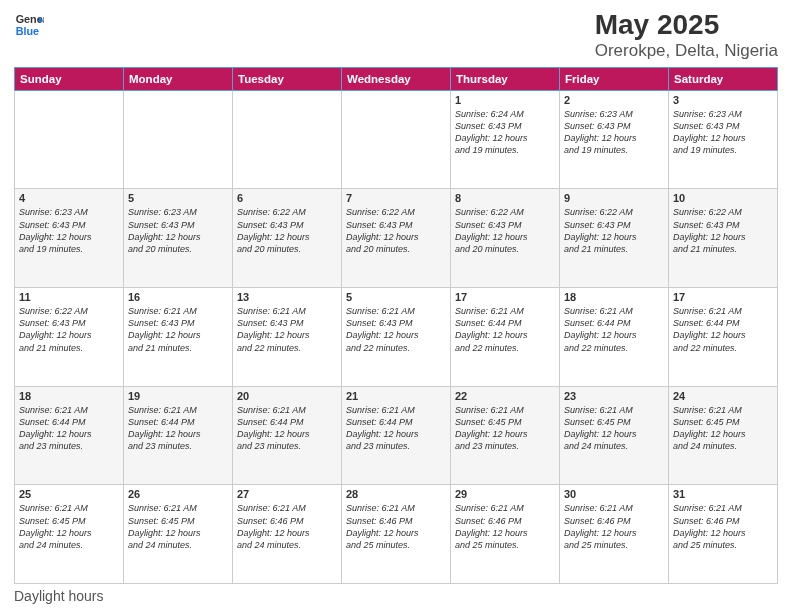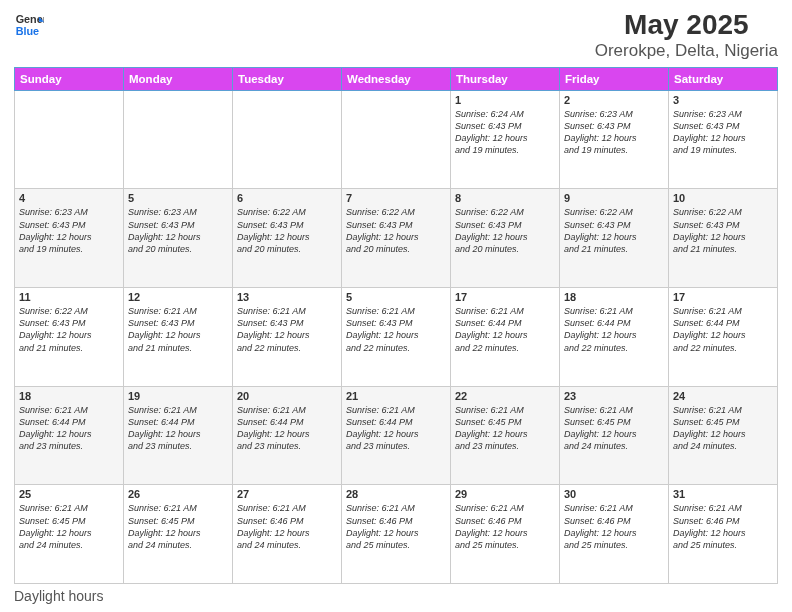--- a/index.html
+++ b/index.html
@@ -26,41 +26,41 @@
     .logo {
       display: flex;
       align-items: center;
       gap: 4px;
     }
     .logo-icon {
       width: 30px;
       height: 30px;
     }
     .title-block {
-      text-align: center;
+      text-align: left;
     }
     .month-title {
       font-size: 28px;
       font-weight: bold;
       color: #333;
       line-height: 1.1;
     }
     .location {
       font-size: 17px;
       color: #555;
     }
     .calendar {
       flex: 1;
       border: 1px solid #ccc;
       border-collapse: collapse;
       width: 100%;
       table-layout: fixed;
     }
     .calendar th {
-      background-color: #d946ef;
+      background-color: #be185d;
       color: #fff;
       font-size: 11.5px;
       font-weight: bold;
       text-align: left;
       padding: 5px 5px;
       border: 1px solid #5a9fd4;
     }
     .calendar td {
       vertical-align: top;
       border: 1px solid #ccc;
@@ -208,21 +208,21 @@
         </tr>
         <tr>
           <td>
             <span class="day-num">11</span>
             <div class="day-info" style="white-space: pre-line;">Sunrise: 6:22 AM
 Sunset: 6:43 PM
 Daylight: 12 hours
 and 21 minutes.</div>
           </td>
           <td>
-            <span class="day-num">12</span>
+            <span class="day-num">16</span>
             <div class="day-info" style="white-space: pre-line;">Sunrise: 6:21 AM
 Sunset: 6:43 PM
 Daylight: 12 hours
 and 21 minutes.</div>
           </td>
           <td>
             <span class="day-num">13</span>
             <div class="day-info" style="white-space: pre-line;">Sunrise: 6:21 AM
 Sunset: 6:43 PM
 Daylight: 12 hours

